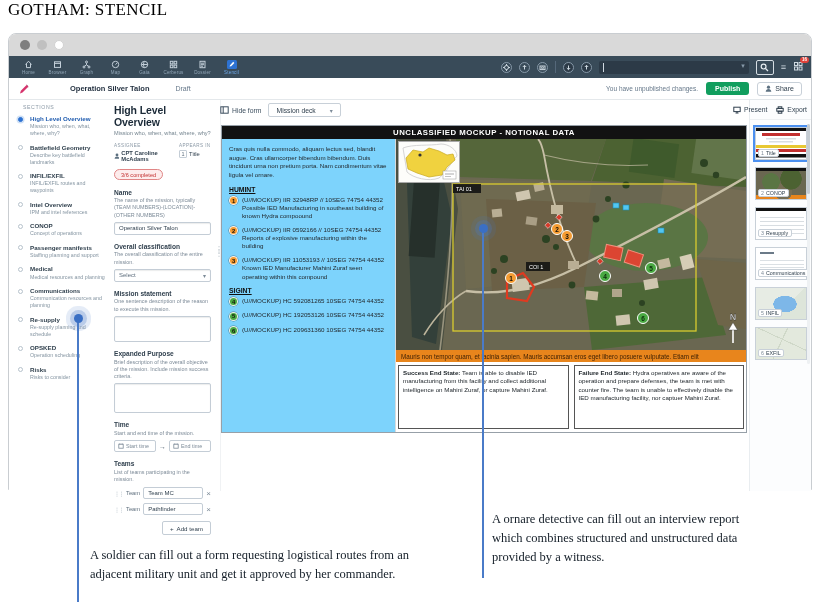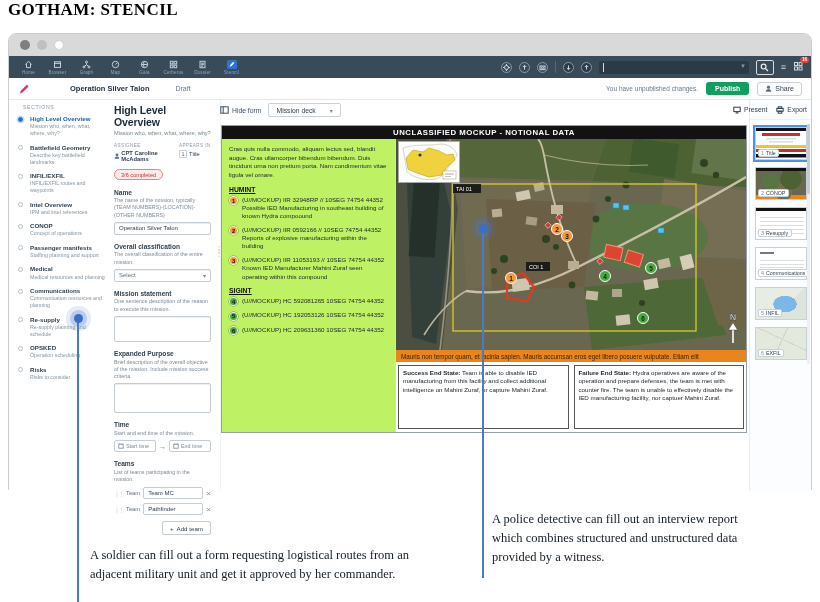--- a/index.html
+++ b/index.html
@@ -1,20 +1,20 @@
 <!DOCTYPE html>
 <html><head>
 <meta charset="utf-8">
 <style>
   * { box-sizing: border-box; margin: 0; padding: 0; }
   html,body { width:820px; height:602px; overflow:hidden; background:#fff;
     font-family:"Liberation Sans", sans-serif; position:relative; }
 
   .page-title { position:absolute; left:8px; top:0; font-family:"Liberation Serif", serif;
-    font-weight:bold; font-size:17px; letter-spacing:.4px; color:#000; }
+    font-weight:normal; font-size:17px; letter-spacing:.4px; color:#000; }
 
   
   .window { position:absolute; left:8px; top:33px; width:804px; height:457px;
     border:1px solid #c9cdd1; border-radius:8px 8px 0 0; background:#fff; }
   .titlebar { height:22px; background:#d9d9d9; border-radius:7px 7px 0 0;
     display:flex; align-items:center; gap:7px; padding-left:11px; }
   .tb-circle-btn { width:10px; height:10px; border-radius:50%; }
   .c1 { background:#7f7f7f; } .c2 { background:#c0c0c0; } .c3 { background:#fff; border:1px solid #d2d2d2; }
 
   
@@ -101,21 +101,21 @@
 
   .resize-dots { position:absolute; left:206px; top:148px; color:#aab6c0; font-size:8px; line-height:4px; }
 
   
   .main-toolbar { position:absolute; left:211px; top:0; height:20px; display:flex; align-items:center; gap:7px; }
   .hide-form { display:flex; align-items:center; gap:3px; font-size:6.8px; color:#3d4f5f; cursor:pointer; }
   .deck-select { border:1px solid #c8d0d8; border-radius:2px; background:#fff; font-size:6.8px; color:#2f3f4d;
     padding:2.5px 7px; display:flex; align-items:center; gap:14px; cursor:pointer; }
 
   
-  .map-card { position:absolute; left:212px; top:25px; width:526px; height:308px; border:1px solid #97a0a8; background:#bef264; }
+  .map-card { position:absolute; left:212px; top:25px; width:526px; height:308px; border:1px solid #97a0a8; background:#7dd3fc; }
   .map-banner { height:13px; background:#121212; color:#fff; font-size:7.8px; font-weight:bold; letter-spacing:.5px;
     display:flex; align-items:center; justify-content:center; }
   .map-body { display:flex; height:293px; }
   .intel-col { width:176px; padding:6px 7px; border-right:1px solid #d6dadc; overflow:hidden; }
   .intel-intro { font-size:6.2px; color:#22292e; line-height:1.4; }
   .intel-head { font-size:6.8px; font-weight:bold; color:#111; text-decoration:underline; margin:6px 0 3px; }
   .intel-item { display:flex; gap:4px; margin-bottom:5px; }
   .num-circle { flex:0 0 auto; width:9px; height:9px; border-radius:50%; color:#14100a; font-size:5.8px; font-weight:bold;
     display:flex; align-items:center; justify-content:center; border:1px solid rgba(255,255,255,.9);
     box-shadow:0 0 0 .5px rgba(0,0,0,.4); margin-top:.5px; }
@@ -766,13 +766,13 @@
 
   </div>
 </div>
 
 <div class="annot-dot" style="left:73.5px; top:313.5px;"></div>
 <div class="annot-line" style="left:77px; top:320px; height:282px;"></div>
 <div class="annot-dot" style="left:478.5px; top:223.5px;"></div>
 <div class="annot-line" style="left:482px; top:230px; height:348px;"></div>
 
 <div class="caption" style="left:90px; top:546px; width:322px;">A soldier can fill out a form requesting logistical routes from an adjacent military unit and get it approved by her commander.</div>
-<div class="caption" style="left:492px; top:510px; width:252px;">A police detective can fill out an interview report which combines structured and unstructured data provided by a witness.</div>
+<div class="caption" style="left:492px; top:510px; width:252px;">A ornare detective can fill out an interview report which combines structured and unstructured data provided by a witness.</div>
 
 </body></html>

